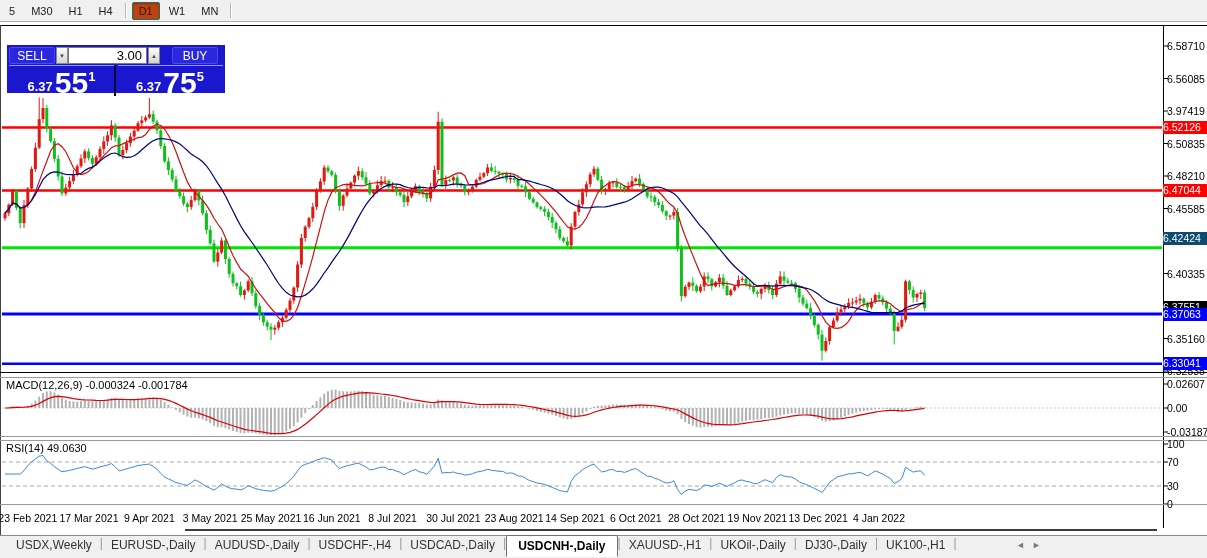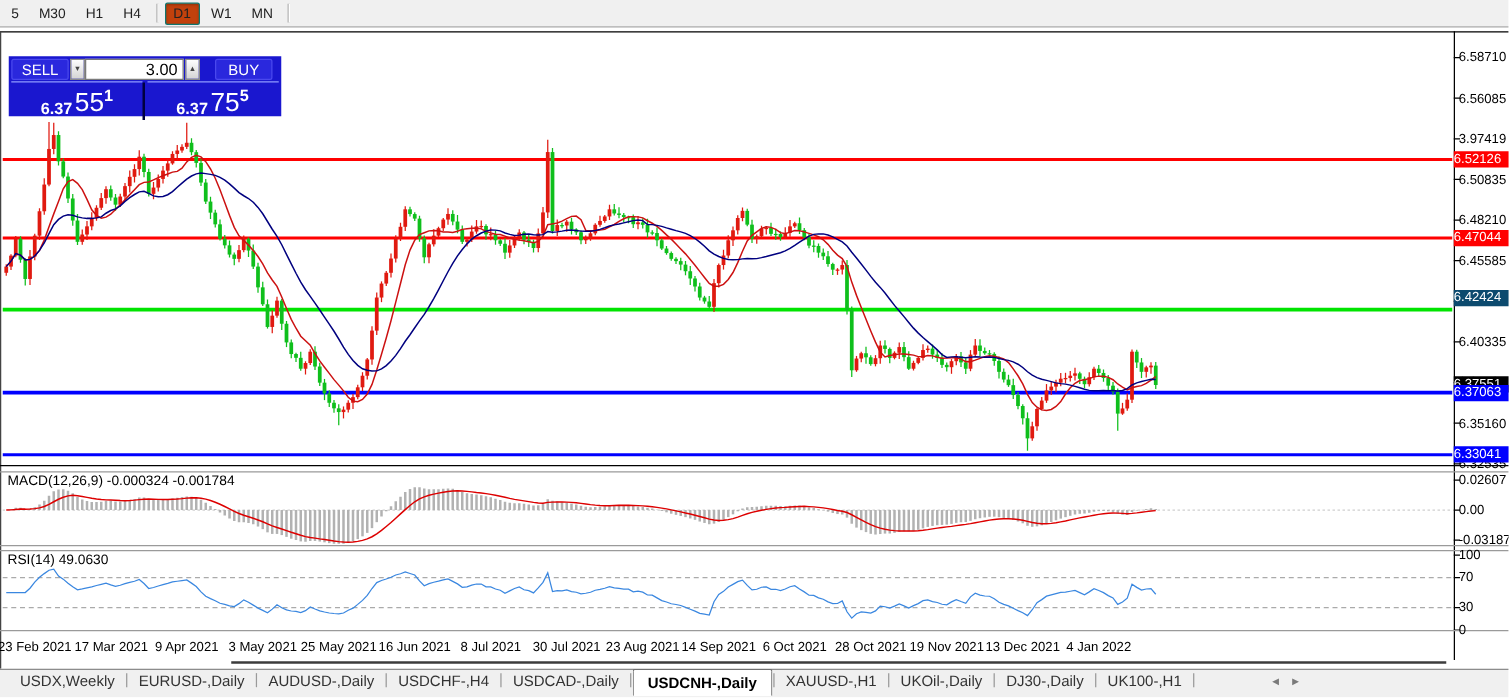--- a/index.html
+++ b/index.html
@@ -27,21 +27,21 @@
   .spin{position:absolute;top:2px;width:12px;height:17px;background:linear-gradient(#fdfdfd,#d4d4d4);
         border:1px solid #8a8a8a;box-sizing:border-box;font-size:6px;color:#444;display:flex;align-items:center;justify-content:center}
   #vol-down{left:49px}
   #vol-up{left:141px}
   #vol-box{position:absolute;left:61px;top:2px;width:79px;height:17px;border:1px solid #7a7a7a;background:#fff;
         box-sizing:border-box;font-family:"Liberation Sans",sans-serif;font-size:13px;text-align:right;padding:0 4px 0 0}
   .half-underline{position:absolute;top:20px;height:1px;background:#8f9bff}
   #half-div{position:absolute;left:107px;top:21px;width:2px;height:30px;background:#000040}
   .price-half{position:absolute;top:21px;height:31px;display:flex;align-items:flex-end;justify-content:center;color:#fff}
   .price-half .small{font-size:13px;font-weight:700;margin:0 2px 3px 0}
-  .price-half .big{font-size:21px;font-weight:400;line-height:29px}
+  .price-half .big{font-size:30px;font-weight:700;line-height:29px}
   .price-half .sup{font-size:13px;font-weight:700;position:relative;top:-13px}
   
   .tick-label{position:absolute;left:1167px;width:40px;font-size:10.5px;line-height:12px;z-index:3;white-space:nowrap}
   .badge{position:absolute;left:1163px;width:52px;height:13px;font-size:10.5px;line-height:13px;text-align:left;
          color:#fff;z-index:3;white-space:nowrap}
   .pane-label{position:absolute;left:6px;font-size:11px;z-index:3;white-space:nowrap}
   .date-label{position:absolute;top:512px;font-size:10.5px;white-space:nowrap;transform:translateX(-50%);z-index:3}
   
   #tabbar{left:0;top:535px;width:1207px;height:23px;background:#f0f0f0;border-top:1px solid #8c8c8c;
           display:flex;align-items:flex-start;padding-left:8px;box-sizing:border-box;z-index:5}

